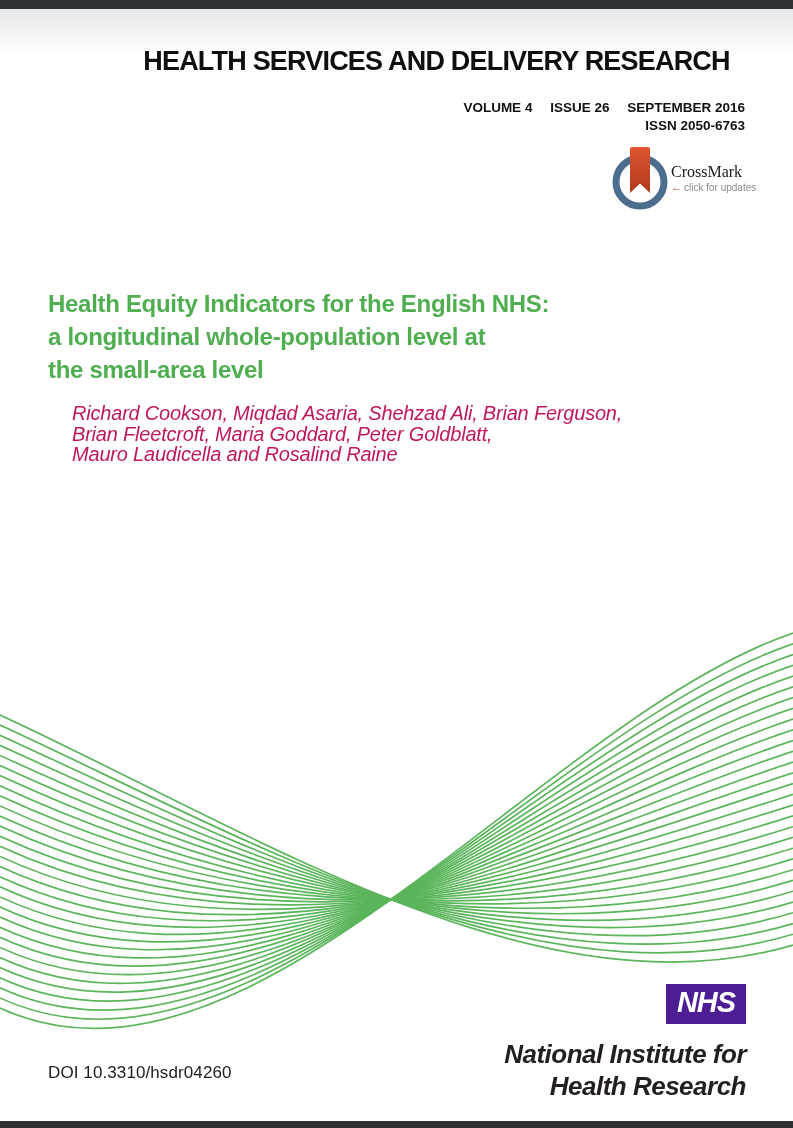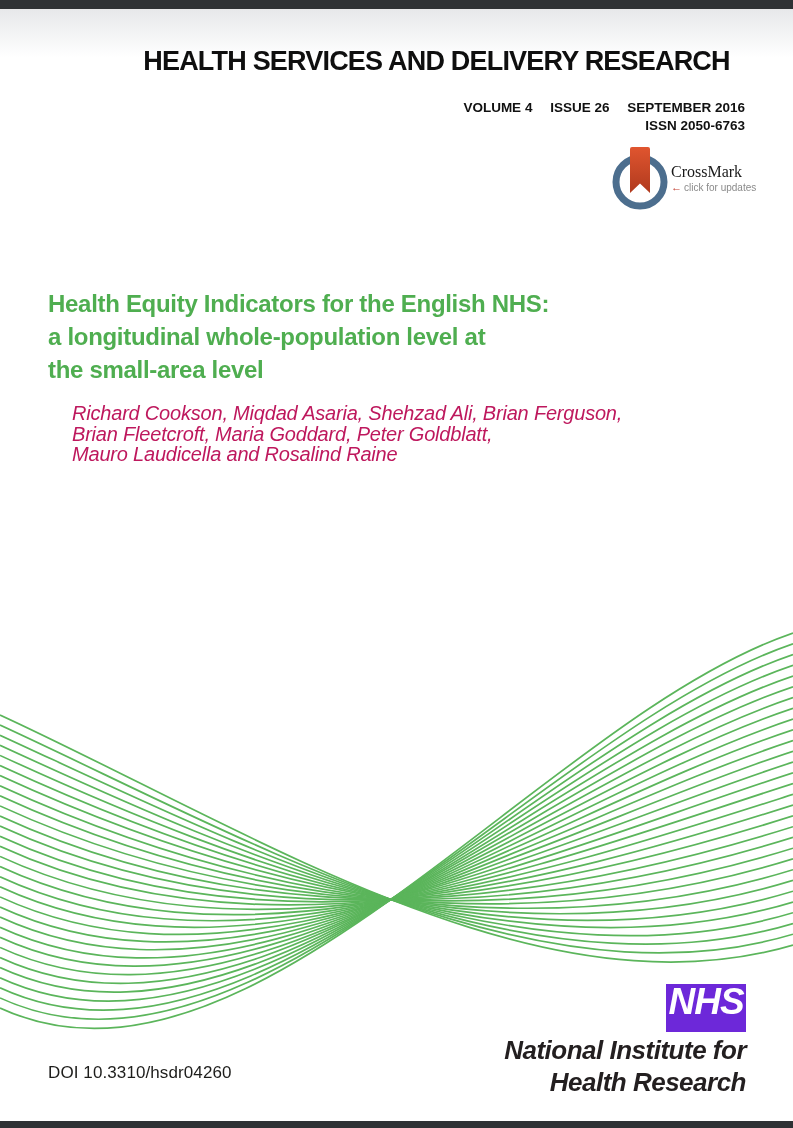--- a/index.html
+++ b/index.html
@@ -32,24 +32,24 @@
         font-weight:bold;font-size:24px;line-height:33px;color:#4fae50;letter-spacing:-0.3px;}
   .article-authors{position:absolute;left:48px;top:403px;width:600px;
         font-style:italic;font-size:20px;line-height:20.5px;color:#be185d;letter-spacing:-0.2px;margin-left:24px;}
 
   
   #wave{position:absolute;left:0;top:615px;width:793px;height:430px;}
 
   
   .doi{position:absolute;left:48px;top:1063px;font-size:17px;color:#1d1d1b;letter-spacing:0.1px;}
   .nhs-block{position:absolute;right:47px;top:984px;text-align:right;}
-  .nhs-box{display:inline-block;background:#6d28d9;color:#ffffff;width:80px;height:48px;
-        text-align:center;font-weight:bold;font-style:italic;font-size:37px;line-height:36px;
+  .nhs-box{display:inline-block;background:#4c1d95;color:#ffffff;width:80px;height:40px;
+        text-align:center;font-weight:bold;font-style:italic;font-size:29px;line-height:36px;
         letter-spacing:-1px;}
-  .nhs-institute{margin-top:2px;font-weight:bold;font-style:italic;font-size:26px;
+  .nhs-institute{margin-top:14px;font-weight:bold;font-style:italic;font-size:26px;
         line-height:32px;color:#231f20;letter-spacing:-0.5px;}
 </style>
 </head>
 <body>
 
 <div id="page">
 
   <div class="bar-top"></div>
   <div class="bar-top-shadow"></div>
 

